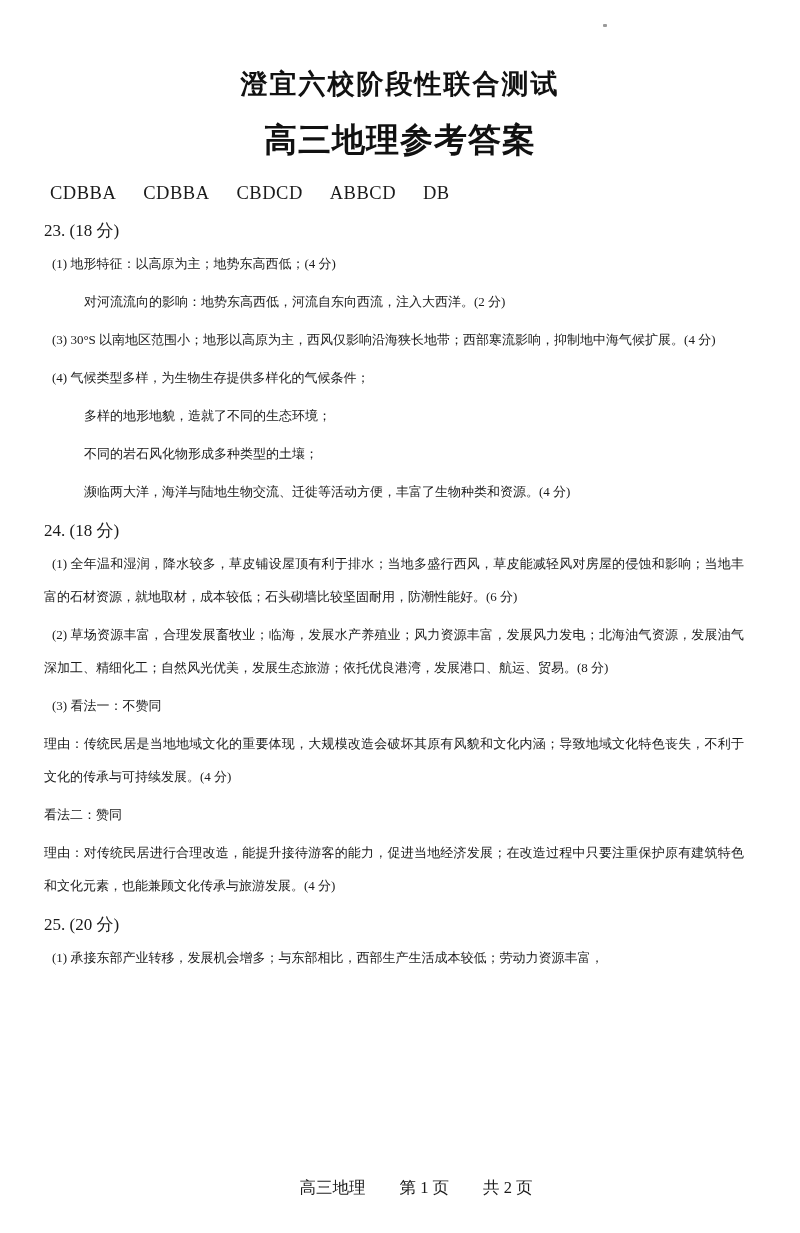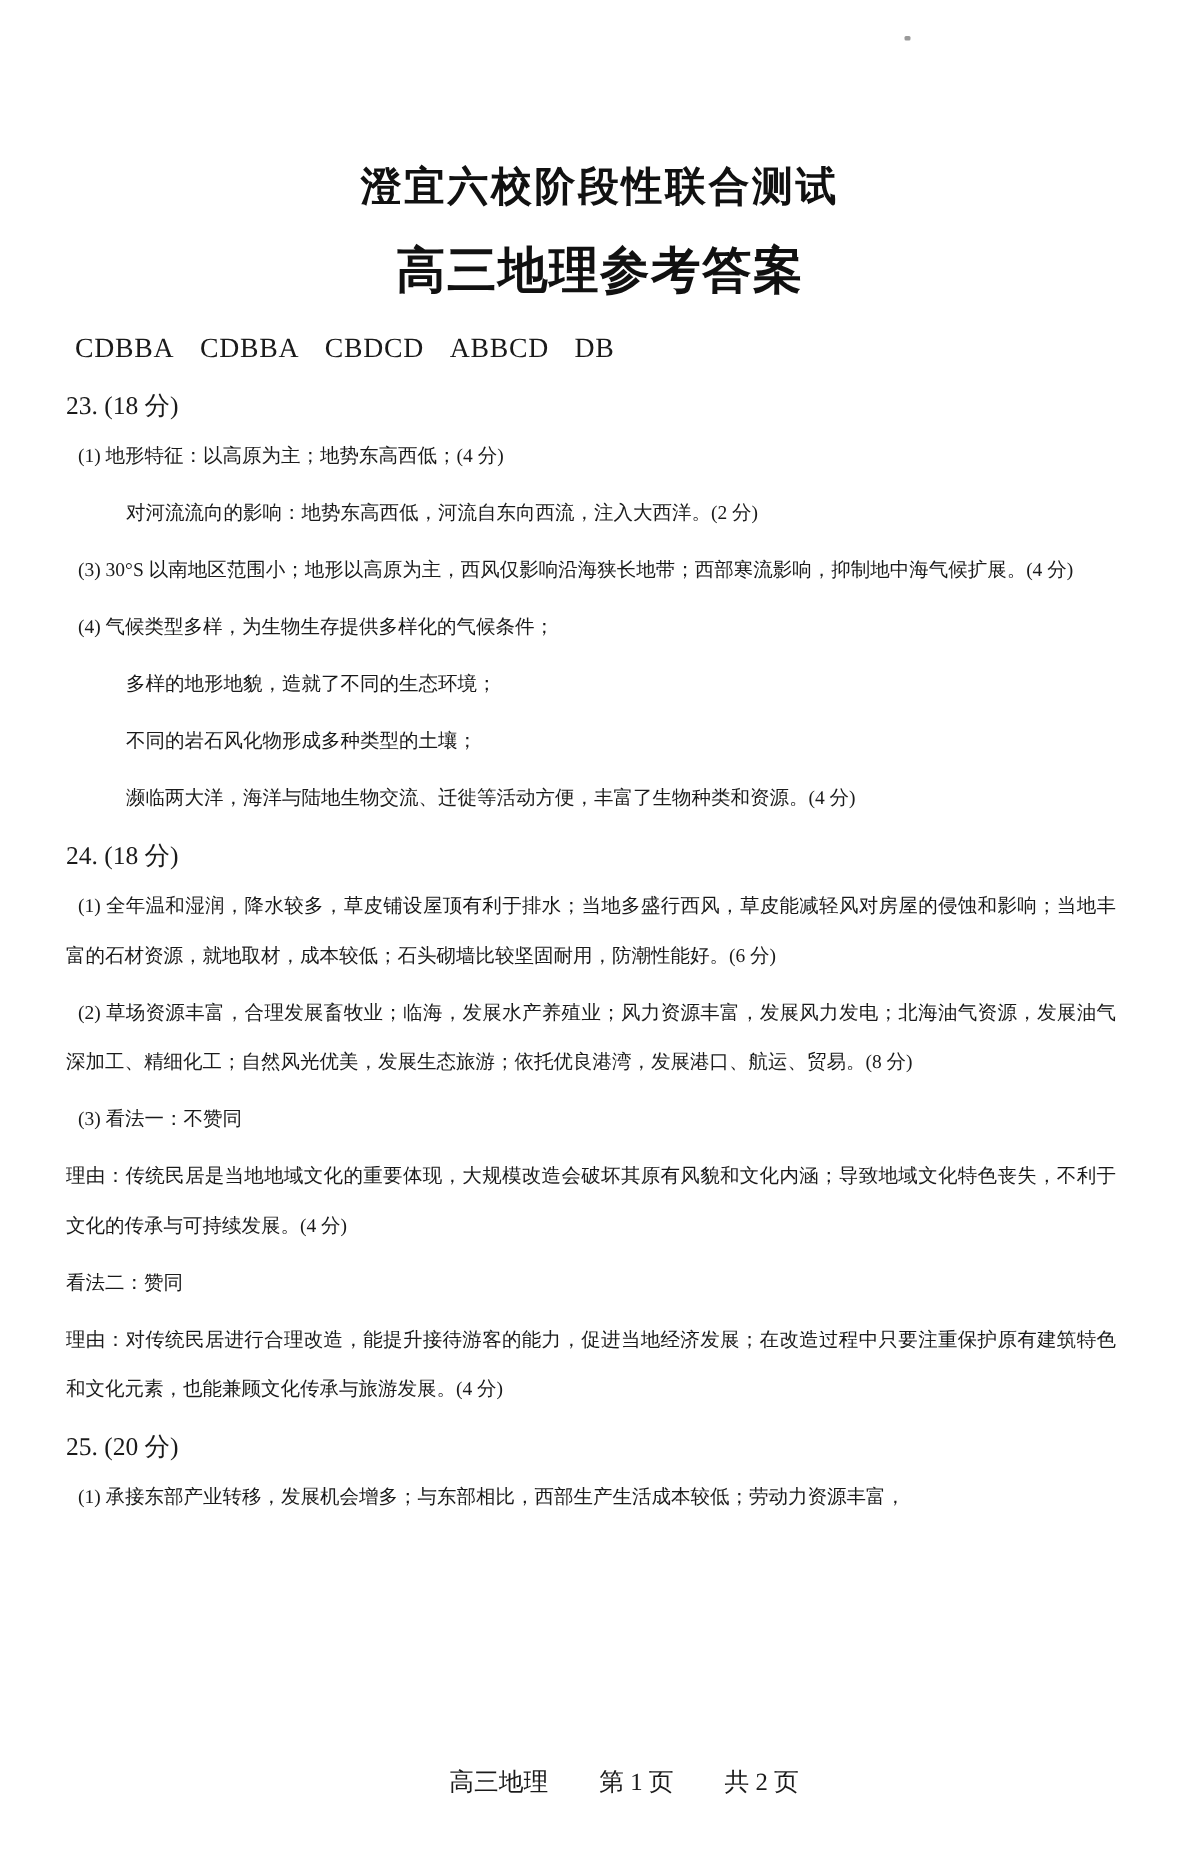--- a/index.html
+++ b/index.html
@@ -1,21 +1,21 @@
 <!DOCTYPE html>
 <html lang="zh"><head>
 <meta charset="utf-8">
 <style>
   html,body{margin:0;padding:0;background:#ffffff;}
   .page{
     position:relative;
     width:800px;
     height:1233px;
     box-sizing:border-box;
-    padding:106px 44px 0 44px;
+    padding:66px 44px 0 44px;
     background:#ffffff;
     font-family:"Liberation Serif","DejaVu Serif",serif;
     color:#1a1a1a;
     overflow:hidden;
     border-radius:24px;
   }
   .artifact-dot{
     position:absolute;
     top:24px;left:603px;
     width:4px;height:3px;
@@ -35,21 +35,21 @@
     font-family:"Liberation Sans","DejaVu Sans",sans-serif;
     font-weight:700;
     font-size:33px;
     letter-spacing:1px;
     text-align:center;
     margin:10px 0 20px 0;
     color:#111;
   }
   .answers-row{
     display:flex;
-    gap:17px;
+    gap:27px;
     font-size:18.5px;
     padding-left:6px;
     margin:0 0 10px 0;
     letter-spacing:0.5px;
   }
   .body-text{margin:0;}
   .q-heading{
     font-size:17px;
     line-height:33px;
     margin:6px 0 0 0;

